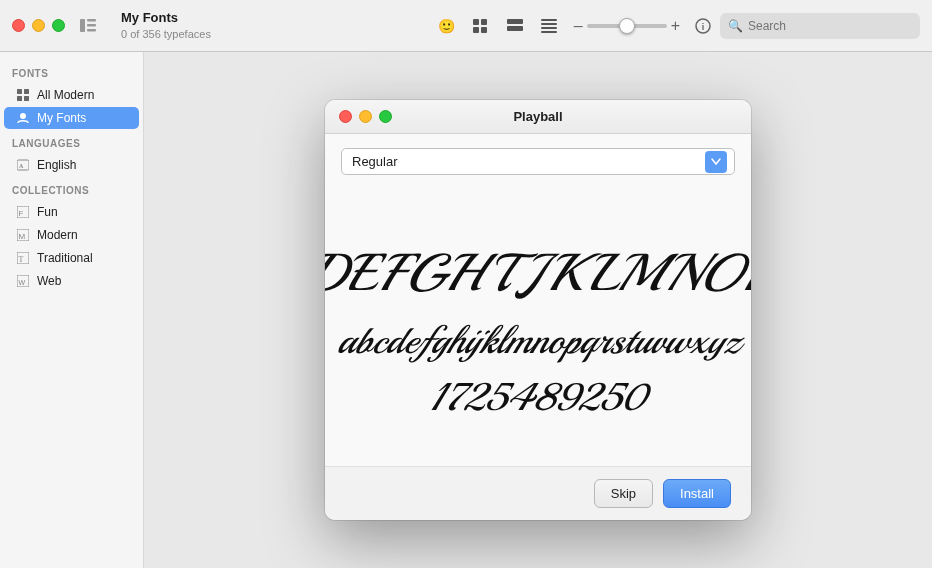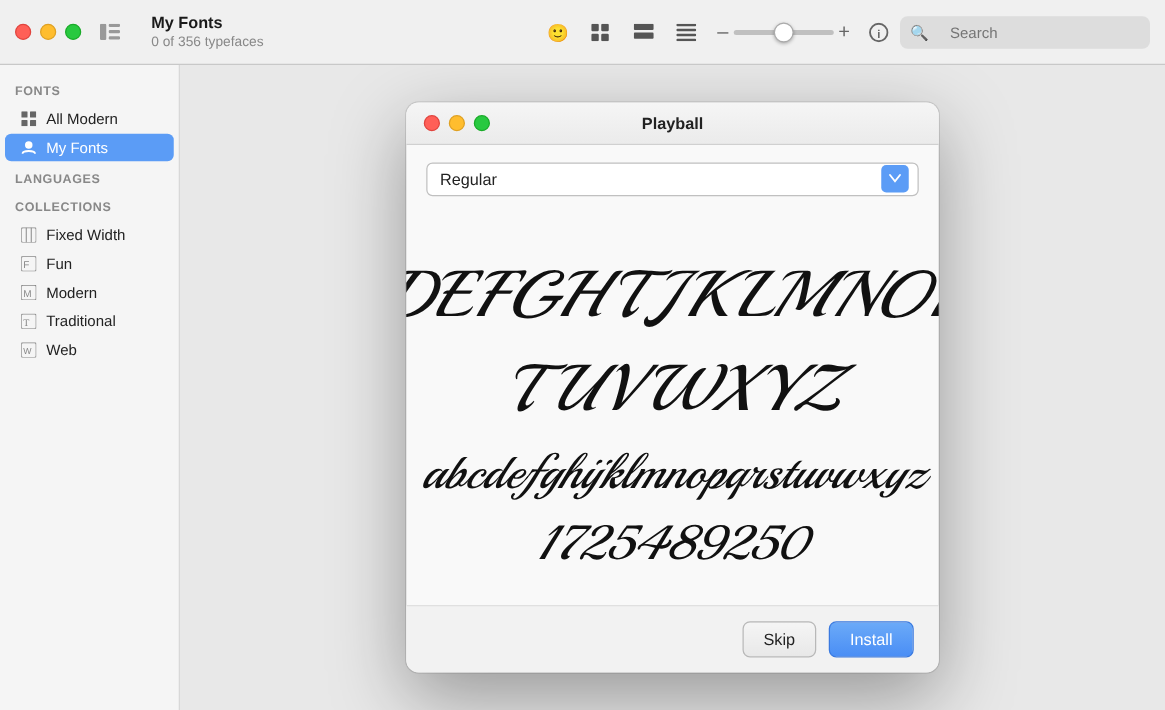--- a/index.html
+++ b/index.html
@@ -143,21 +143,20 @@
       height: 26px;
     }
     .search-icon-inner { color: #999; font-size: 12px; margin-right: 5px; }
     .search-input {
       border: none;
       background: transparent;
       outline: none;
       font-size: 12px;
       color: #4c1d95;
       width: 100%;
-      margin-left: 12px;
     }
 
     
     .main-layout {
       display: flex;
       flex: 1;
       overflow: hidden;
     }
 
     
@@ -455,33 +454,32 @@
         <svg width="12" height="12" viewBox="0 0 12 12" fill="white">
           <circle cx="6" cy="4" r="3"></circle>
           <path d="M1 11 C1 8 11 8 11 11" stroke="white" stroke-width="1.5" fill="none"></path>
         </svg>
       </span>
       <span>My Fonts</span>
     </div>
 
     <div class="sidebar-section-label">Languages</div>
 
+    <div class="sidebar-item">
+      <span class="sidebar-item-icon">
+        <svg width="12" height="12" viewBox="0 0 12 12" fill="none">
+          <rect x="0" y="1" width="12" height="10" rx="1.5" stroke="#888" stroke-width="1"></rect>
+          <text x="2" y="9" font-size="6" fill="#888" font-family="serif" font-weight="bold">A</text>
+        </svg>
+      </span>
+      <span>English</span>
+    </div>
 
     <div class="sidebar-section-label">Collections</div>
 
-    <div class="sidebar-item">
-      <span class="sidebar-item-icon">
-        <svg width="12" height="12" viewBox="0 0 12 12" fill="none">
-          <rect x="0" y="0" width="12" height="12" rx="1.5" stroke="#888" stroke-width="1"></rect>
-          <line x1="4" y1="0" x2="4" y2="12" stroke="#888" stroke-width="0.8"></line>
-          <line x1="8" y1="0" x2="8" y2="12" stroke="#888" stroke-width="0.8"></line>
-        </svg>
-      </span>
-      <span>Fixed Width</span>
-    </div>
 
     <div class="sidebar-item">
       <span class="sidebar-item-icon">
         <svg width="12" height="12" viewBox="0 0 12 12" fill="none">
           <rect x="0" y="0" width="12" height="12" rx="1.5" stroke="#888" stroke-width="1"></rect>
           <text x="1.5" y="9.5" font-size="8" fill="#888" font-family="sans-serif">F</text>
         </svg>
       </span>
       <span>Fun</span>
     </div>
@@ -539,21 +537,20 @@
             </select>
             <div class="select-chevron">
               <svg width="10" height="8" viewBox="0 0 10 8" fill="white">
                 <path d="M1 1 L5 6 L9 1" stroke="white" stroke-width="1.5" fill="none" stroke-linecap="round"></path>
               </svg>
             </div>
           </div>
 
           <div class="font-preview-area">
             <div class="font-preview-text preview-line-1">ABCDEFGHTJKLMNOPQRS</div>
-            <div class="font-preview-text preview-line-2">TUVWXYZ</div>
             <div class="font-preview-text preview-line-3">abcdefghijklmnopqrstuvwxyz</div>
             <div class="font-preview-text preview-line-4">1725489250</div>
           </div>
         </div>
 
         <div class="modal-footer">
           <button class="btn btn-skip">Skip</button>
           <button class="btn btn-install">Install</button>
         </div>
 

